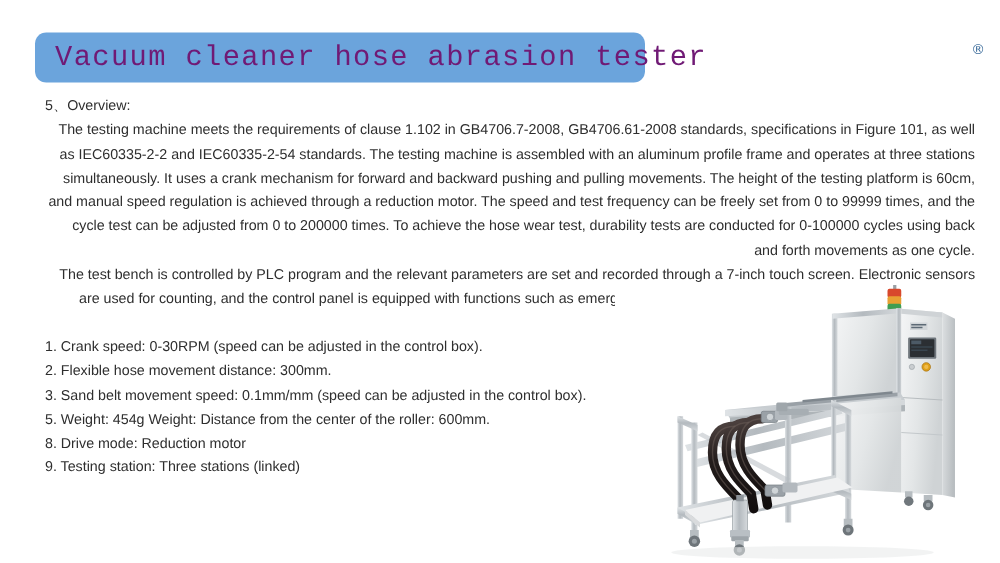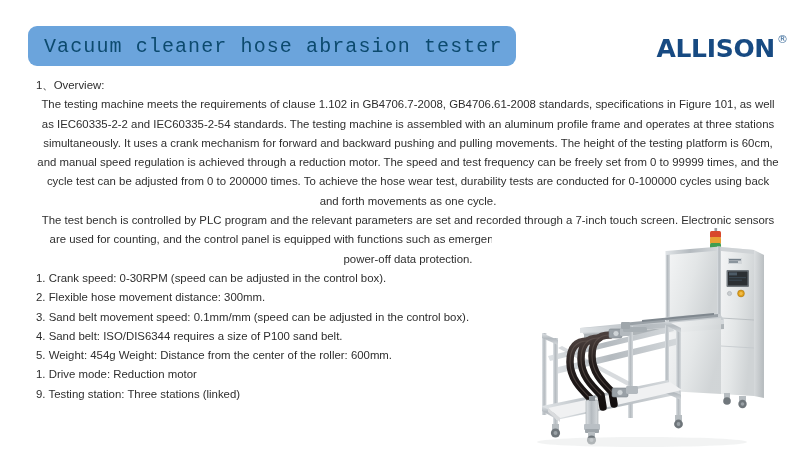--- a/index.html
+++ b/index.html
@@ -28,23 +28,23 @@
     width: 488px; height: 40px;
     background: #6ba4dc;
     border-radius: 9px;
     display: flex;
     align-items: center;
     padding-left: 16px;
     box-sizing: border-box;
   }
   #title-text {
     font-family: "Liberation Mono", "DejaVu Sans Mono", monospace;
-    font-size: 20px;
+    font-size: 23px;
     letter-spacing: 1.1px;
-    color: #0c4a6e;
+    color: #701a75;
     white-space: nowrap;
   }
 
   #logo {
     position: absolute;
     right: 12px; top: 34px;
     display: flex;
     align-items: flex-start;
     height: 34px;
   }
@@ -77,21 +77,21 @@
   
   #content {
     position: absolute;
     left: 36px; top: 76px;
     width: 744px;
   }
   .para {
     font-size: 11.4px;
     line-height: 19.3px;
     color: #2e2e2e;
-    text-align: center;
+    text-align: right;
     margin: 0;
     white-space: normal;
   }
   .sec-head {
     font-size: 11.4px;
     line-height: 19.3px;
     color: #2e2e2e;
     margin: 0;
   }
   .listitem {
@@ -115,42 +115,40 @@
 </head>
 <body>
 
 <div id="header">
 
   <div id="title-banner">
     <span id="title-text">Vacuum cleaner hose abrasion tester</span>
   </div>
 
   <div id="logo">
-    <span id="logo-word">ALLISON</span>
     <span id="logo-reg">®</span>
   </div>
 
 </div>
 
 <div id="content">
 
-  <div class="sec-head">1、Overview:</div>
+  <div class="sec-head">5、Overview:</div>
 
   <p class="para">The testing machine meets the requirements of clause 1.102 in GB4706.7-2008, GB4706.61-2008 standards, specifications in Figure 101, as well as IEC60335-2-2 and IEC60335-2-54 standards. The testing machine is assembled with an aluminum profile frame and operates at three stations simultaneously. It uses a crank mechanism for forward and backward pushing and pulling movements. The height of the testing platform is 60cm, and manual speed regulation is achieved through a reduction motor. The speed and test frequency can be freely set from 0 to 99999 times, and the cycle test can be adjusted from 0 to 200000 times. To achieve the hose wear test, durability tests are conducted for 0-100000 cycles using back and forth movements as one cycle.</p>
 
   <p class="para">The test bench is controlled by PLC program and the relevant parameters are set and recorded through a 7-inch touch screen. Electronic sensors are used for counting, and the control panel is equipped with functions such as emergency stop button switch, equipment abnormal alarm, and power-off data protection.</p>
 
 
   <div id="list-block">
     <div class="listitem">1. Crank speed: 0-30RPM (speed can be adjusted in the control box).</div>
     <div class="listitem">2. Flexible hose movement distance: 300mm.</div>
     <div class="listitem">3. Sand belt movement speed: 0.1mm/mm (speed can be adjusted in the control box).</div>
-    <div class="listitem">4. Sand belt: ISO/DIS6344 requires a size of P100 sand belt.</div>
     <div class="listitem">5. Weight: 454g Weight: Distance from the center of the roller: 600mm.</div>
-    <div class="listitem">1. Drive mode: Reduction motor</div>
+    <div class="listitem">8. Drive mode: Reduction motor</div>
     <div class="listitem">9. Testing station: Three stations (linked)</div>
 
   </div>
 
 </div>
 
 <div id="photo">
   <svg width="308" height="222" viewBox="0 0 308 222" xmlns="http://www.w3.org/2000/svg">
     <defs>
       <linearGradient id="alum" x1="0" y1="0" x2="0" y2="1">

